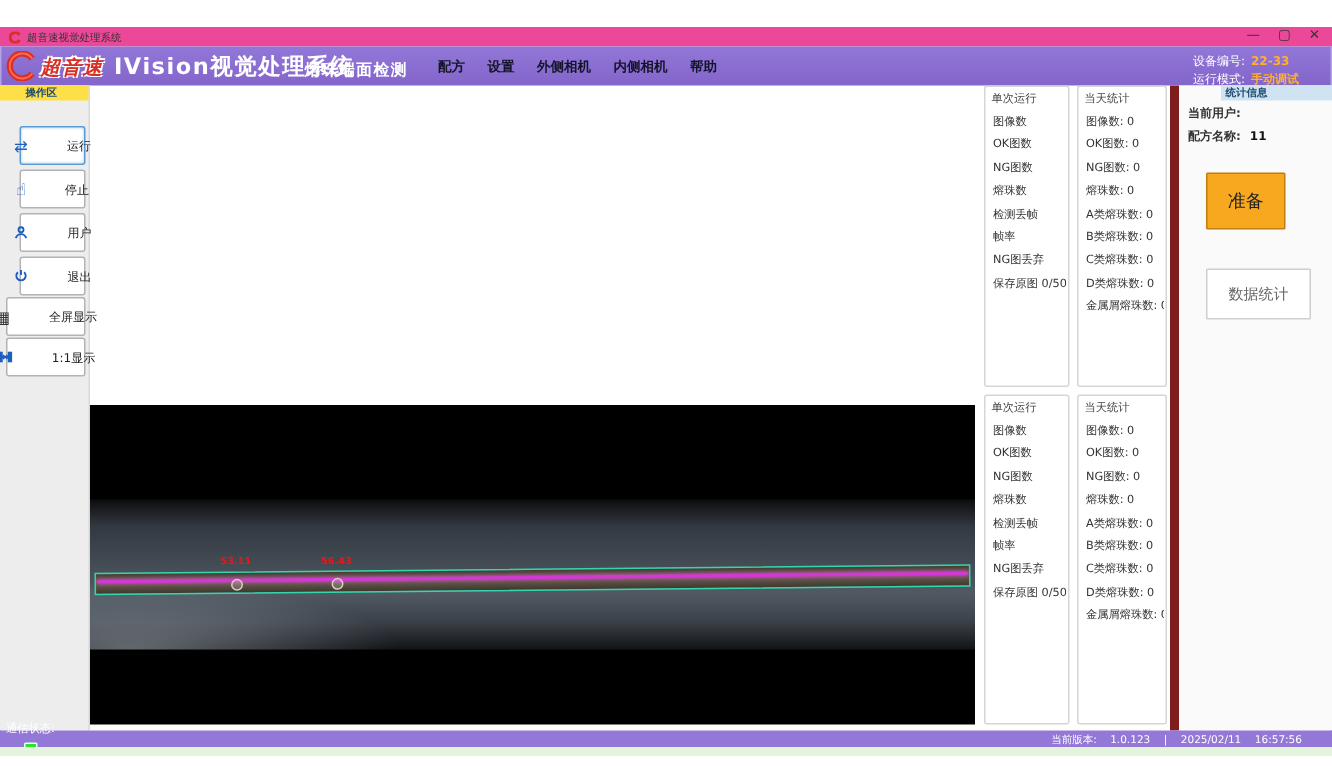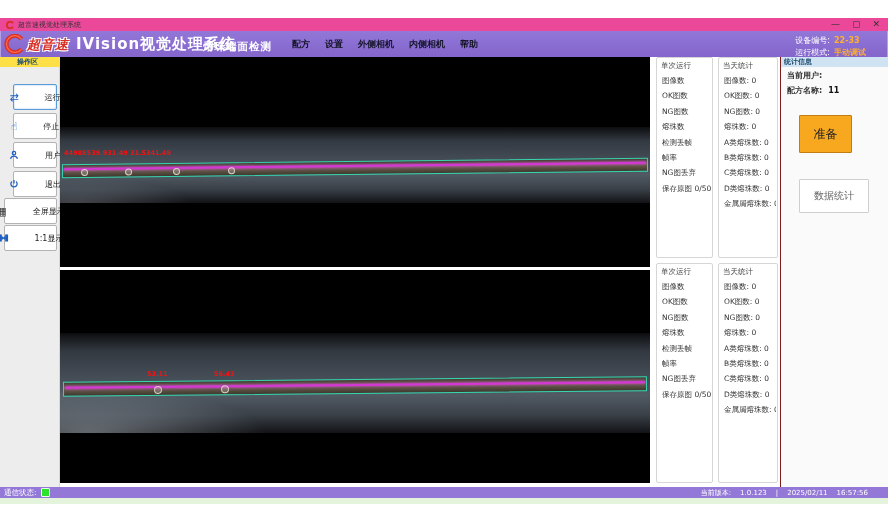--- a/index.html
+++ b/index.html
@@ -76,37 +76,37 @@
   .gbox{position:absolute;background:#fff;border:1px solid #d6d6d6;border-radius:2px;box-sizing:border-box;}
   .gb-title{position:absolute;top:3px;left:4px;font-size:7.5px;color:#444;white-space:nowrap;}
   .gb-rows{position:absolute;top:15px;left:5px;right:1px;}
   .gb-row{font-size:7.5px;color:#333;height:15.4px;line-height:15.4px;white-space:nowrap;overflow:hidden;}
   .sg1a{left:656px;top:57px;width:57px;height:201px;}
   .sg1b{left:718px;top:57px;width:60px;height:201px;}
   .sg2a{left:656px;top:263px;width:57px;height:220px;}
   .sg2b{left:718px;top:263px;width:60px;height:220px;}
 
   
-  .rpanel{position:absolute;left:780px;top:57px;width:108px;height:430px;background:#fafafa;border-left:1px solid #7f1d1d;box-sizing:border-box;}
+  .rpanel{position:absolute;left:780px;top:57px;width:108px;height:430px;background:#fafafa;border-left:6px solid #7f1d1d;box-sizing:border-box;padding-left:28px;}
   .rp-header{height:10px;background:#cfe3f2;font-size:7px;font-weight:bold;color:#1c4a6e;line-height:10px;padding-left:3px;}
   .rp-row{position:absolute;left:6px;font-size:8px;font-weight:bold;color:#333;white-space:nowrap;}
   .rp-user{top:13px;}
   .rp-recipe{top:28px;}
   .rp-recipe .v{font-weight:bold;color:#111;margin-left:6px;}
   .btn-prepare{position:absolute;left:18px;top:58px;width:53px;height:38px;background:#f8a81e;
                border:1px solid #c07d10;border-radius:1px;font-size:12px;color:#222;cursor:pointer;
                display:flex;align-items:center;justify-content:center;font-family:inherit;}
   .btn-datastat{position:absolute;left:18px;top:122px;width:70px;height:34px;background:#fff;
                border:1px solid #cfcfcf;border-radius:1px;font-size:10px;color:#666;cursor:pointer;
                display:flex;align-items:center;justify-content:center;font-family:inherit;}
 
   
   .statusbar{position:absolute;left:0;top:487px;width:888px;height:11px;background:#9478d8;
              display:flex;align-items:center;font-size:7.5px;color:#fff;}
-  .sb-left{margin-left:4px;display:flex;align-items:center;gap:4px;}
+  .sb-left{margin-left:4px;display:flex;align-items:center;gap:4px;flex-direction:column;}
   .comm-dot{width:7px;height:7px;background:#2be32b;border:1px solid #e7ffe9;border-radius:1px;}
   .sb-right{margin-left:auto;margin-right:20px;display:flex;align-items:center;gap:9px;font-size:7px;}
   .mintbar{position:absolute;left:0;top:498px;width:888px;height:6px;background:#e4f3dc;}
 </style>
 </head>
 <body>
 
 <div id="app">
 
   <div class="titlebar">
@@ -183,31 +183,20 @@
         <svg width="11" height="10" viewBox="0 0 24 24" fill="none" stroke="#1f5fc0" stroke-width="3">
           <rect x="2.5" y="5" width="4" height="14" fill="#1f5fc0"></rect>
             <rect x="17.5" y="5" width="4" height="14" fill="#1f5fc0"></rect>
           <path d="M8.5 12h7M10.5 9l-2.5 3 2.5 3M13.5 9l2.5 3-2.5 3"></path>
         </svg>
       </span>
       <span class="txt">1:1显示</span>
     </div>
   </div>
 
-  <div class="cam cam1">
-    <div class="band band1"></div>
-    <span class="anno anno-top">44988539.931.49  31.5341.49</span>
-    <div class="strip strip1">
-      <div class="mag"></div>
-      <span class="ring" style="left:18px;top:4px;"></span>
-      <span class="ring" style="left:62px;top:4px;"></span>
-      <span class="ring" style="left:110px;top:4px;"></span>
-      <span class="ring" style="left:165px;top:4px;"></span>
-    </div>
-  </div>
 
   <div class="cam cam2">
     <div class="band band2"></div>
     <span class="anno lab1">53.11</span>
     <span class="anno lab2">56.43</span>
     <div class="strip strip2">
       <div class="mag" style="top:4px;"></div>
       <span class="ring" style="left:90px;top:4px;width:6px;height:6px;"></span>
       <span class="ring" style="left:157px;top:4px;width:6px;height:6px;"></span>
     </div>

